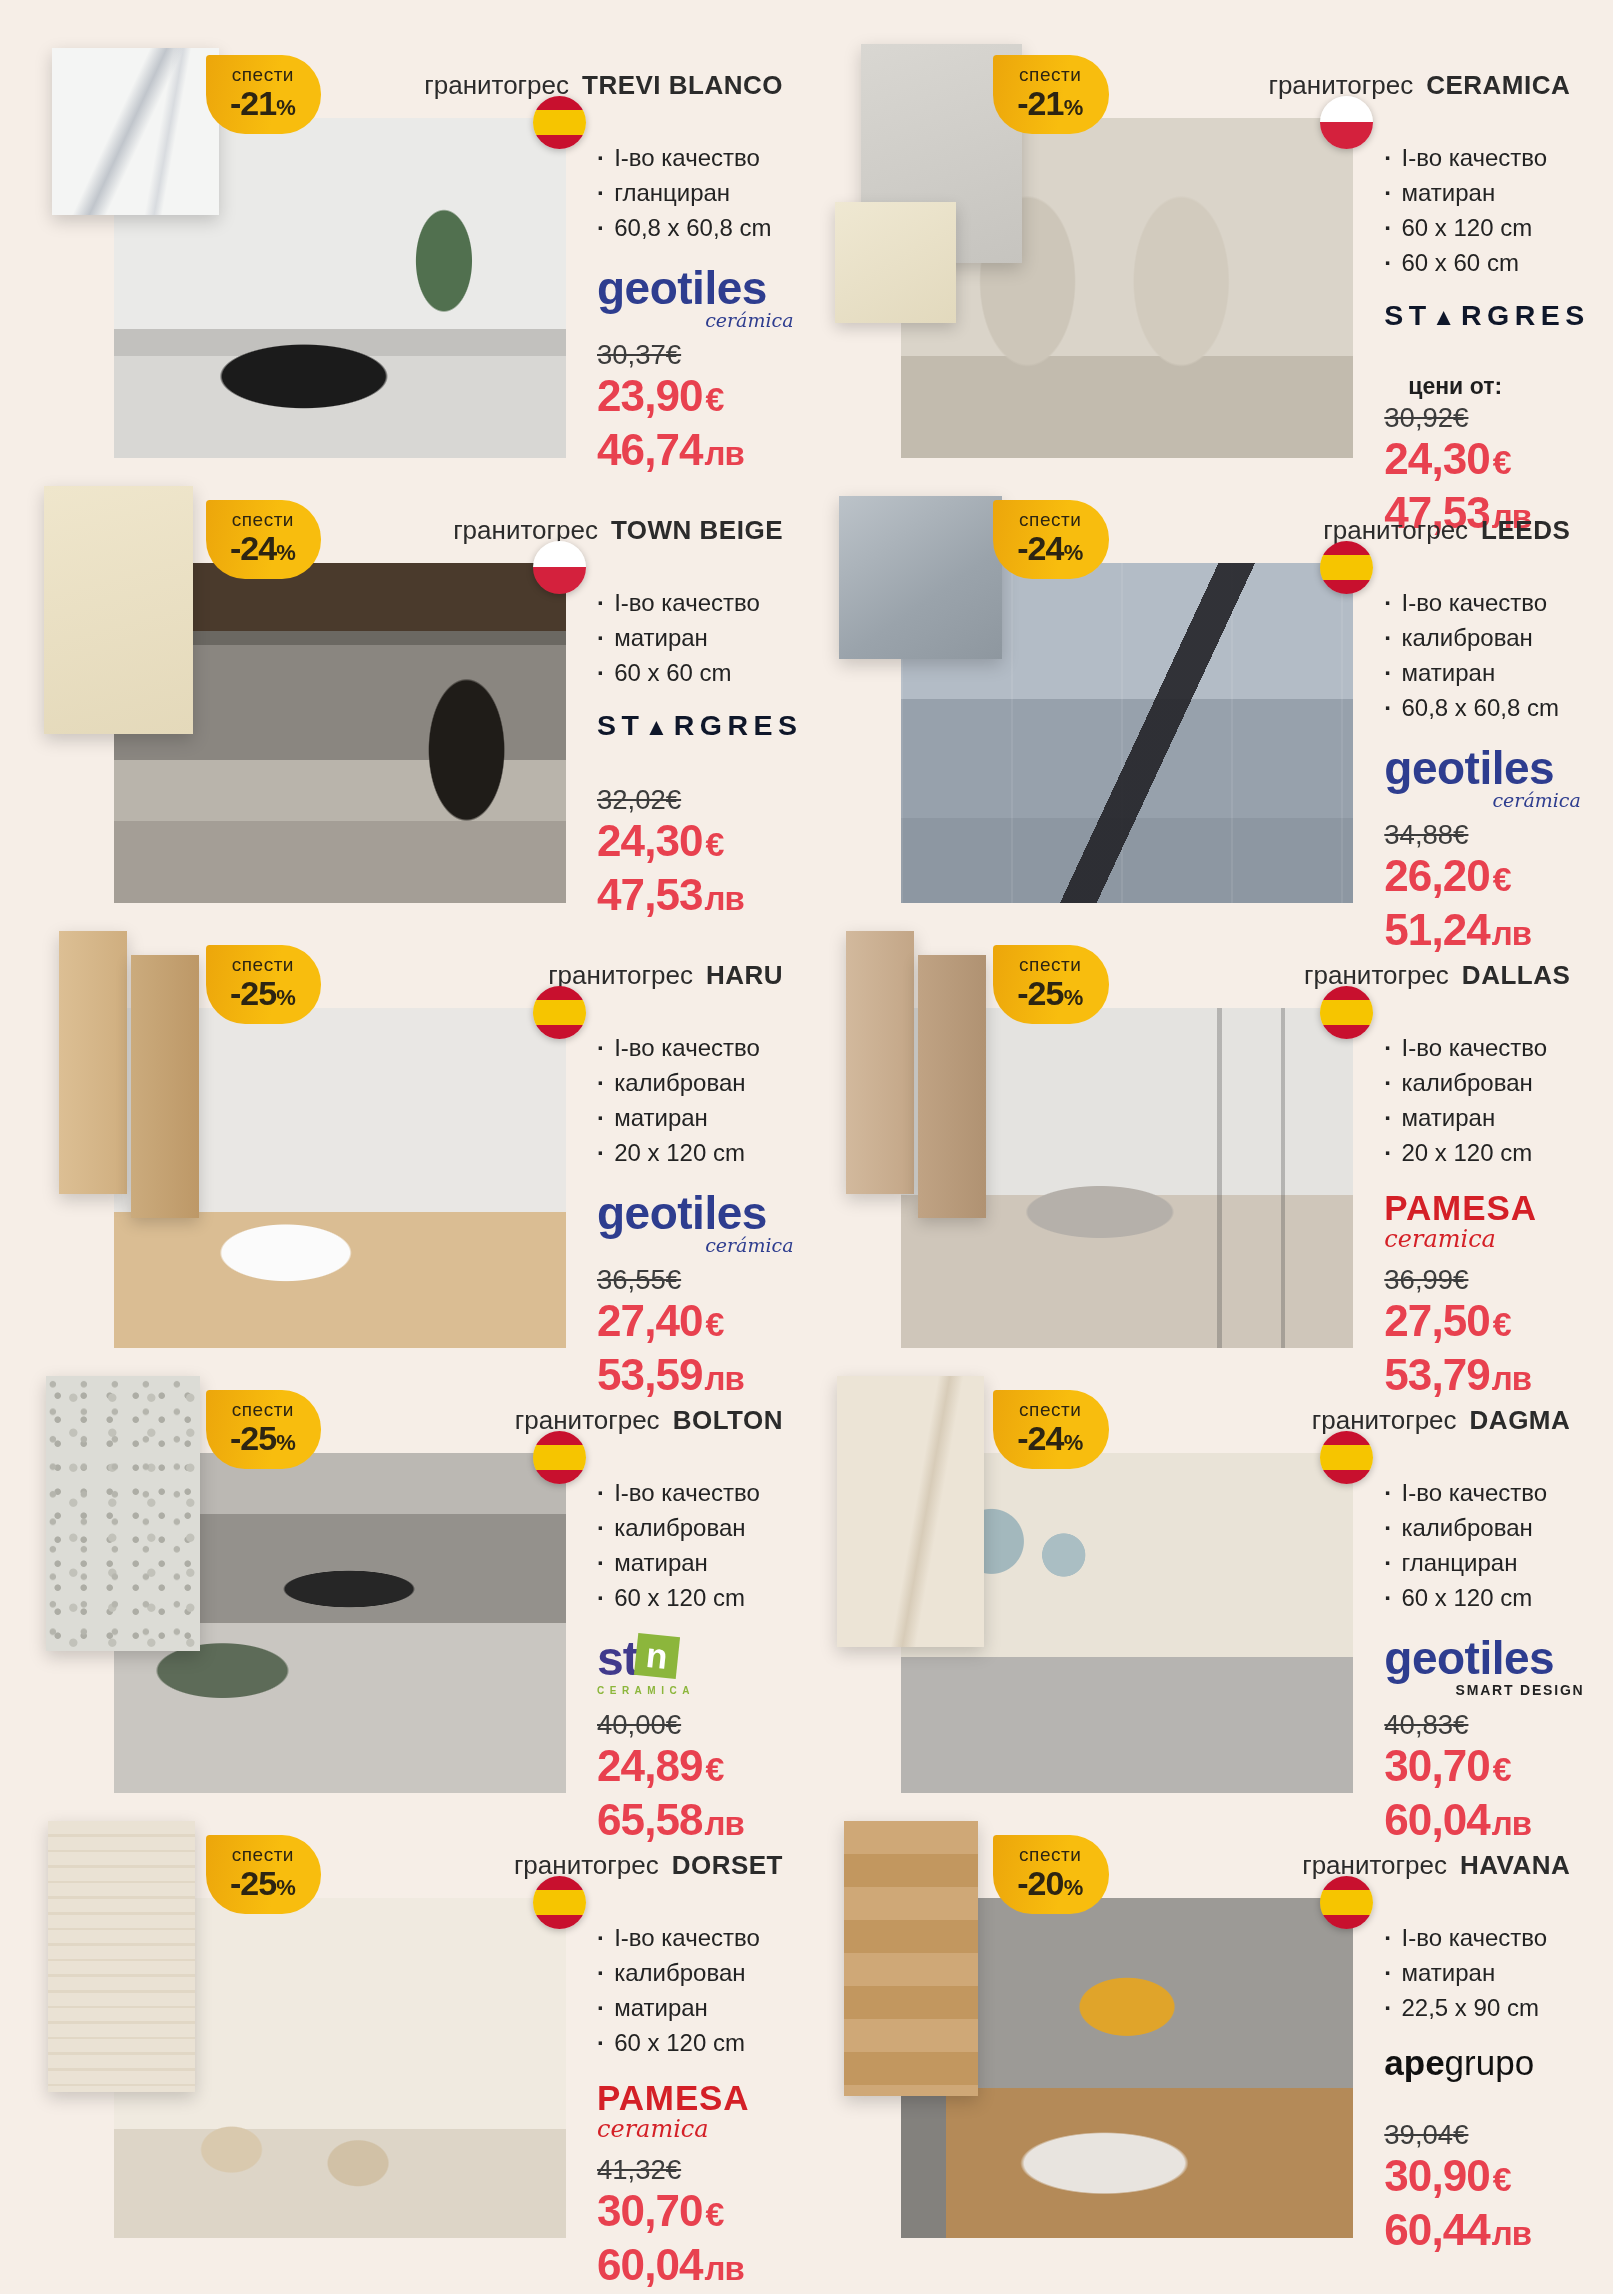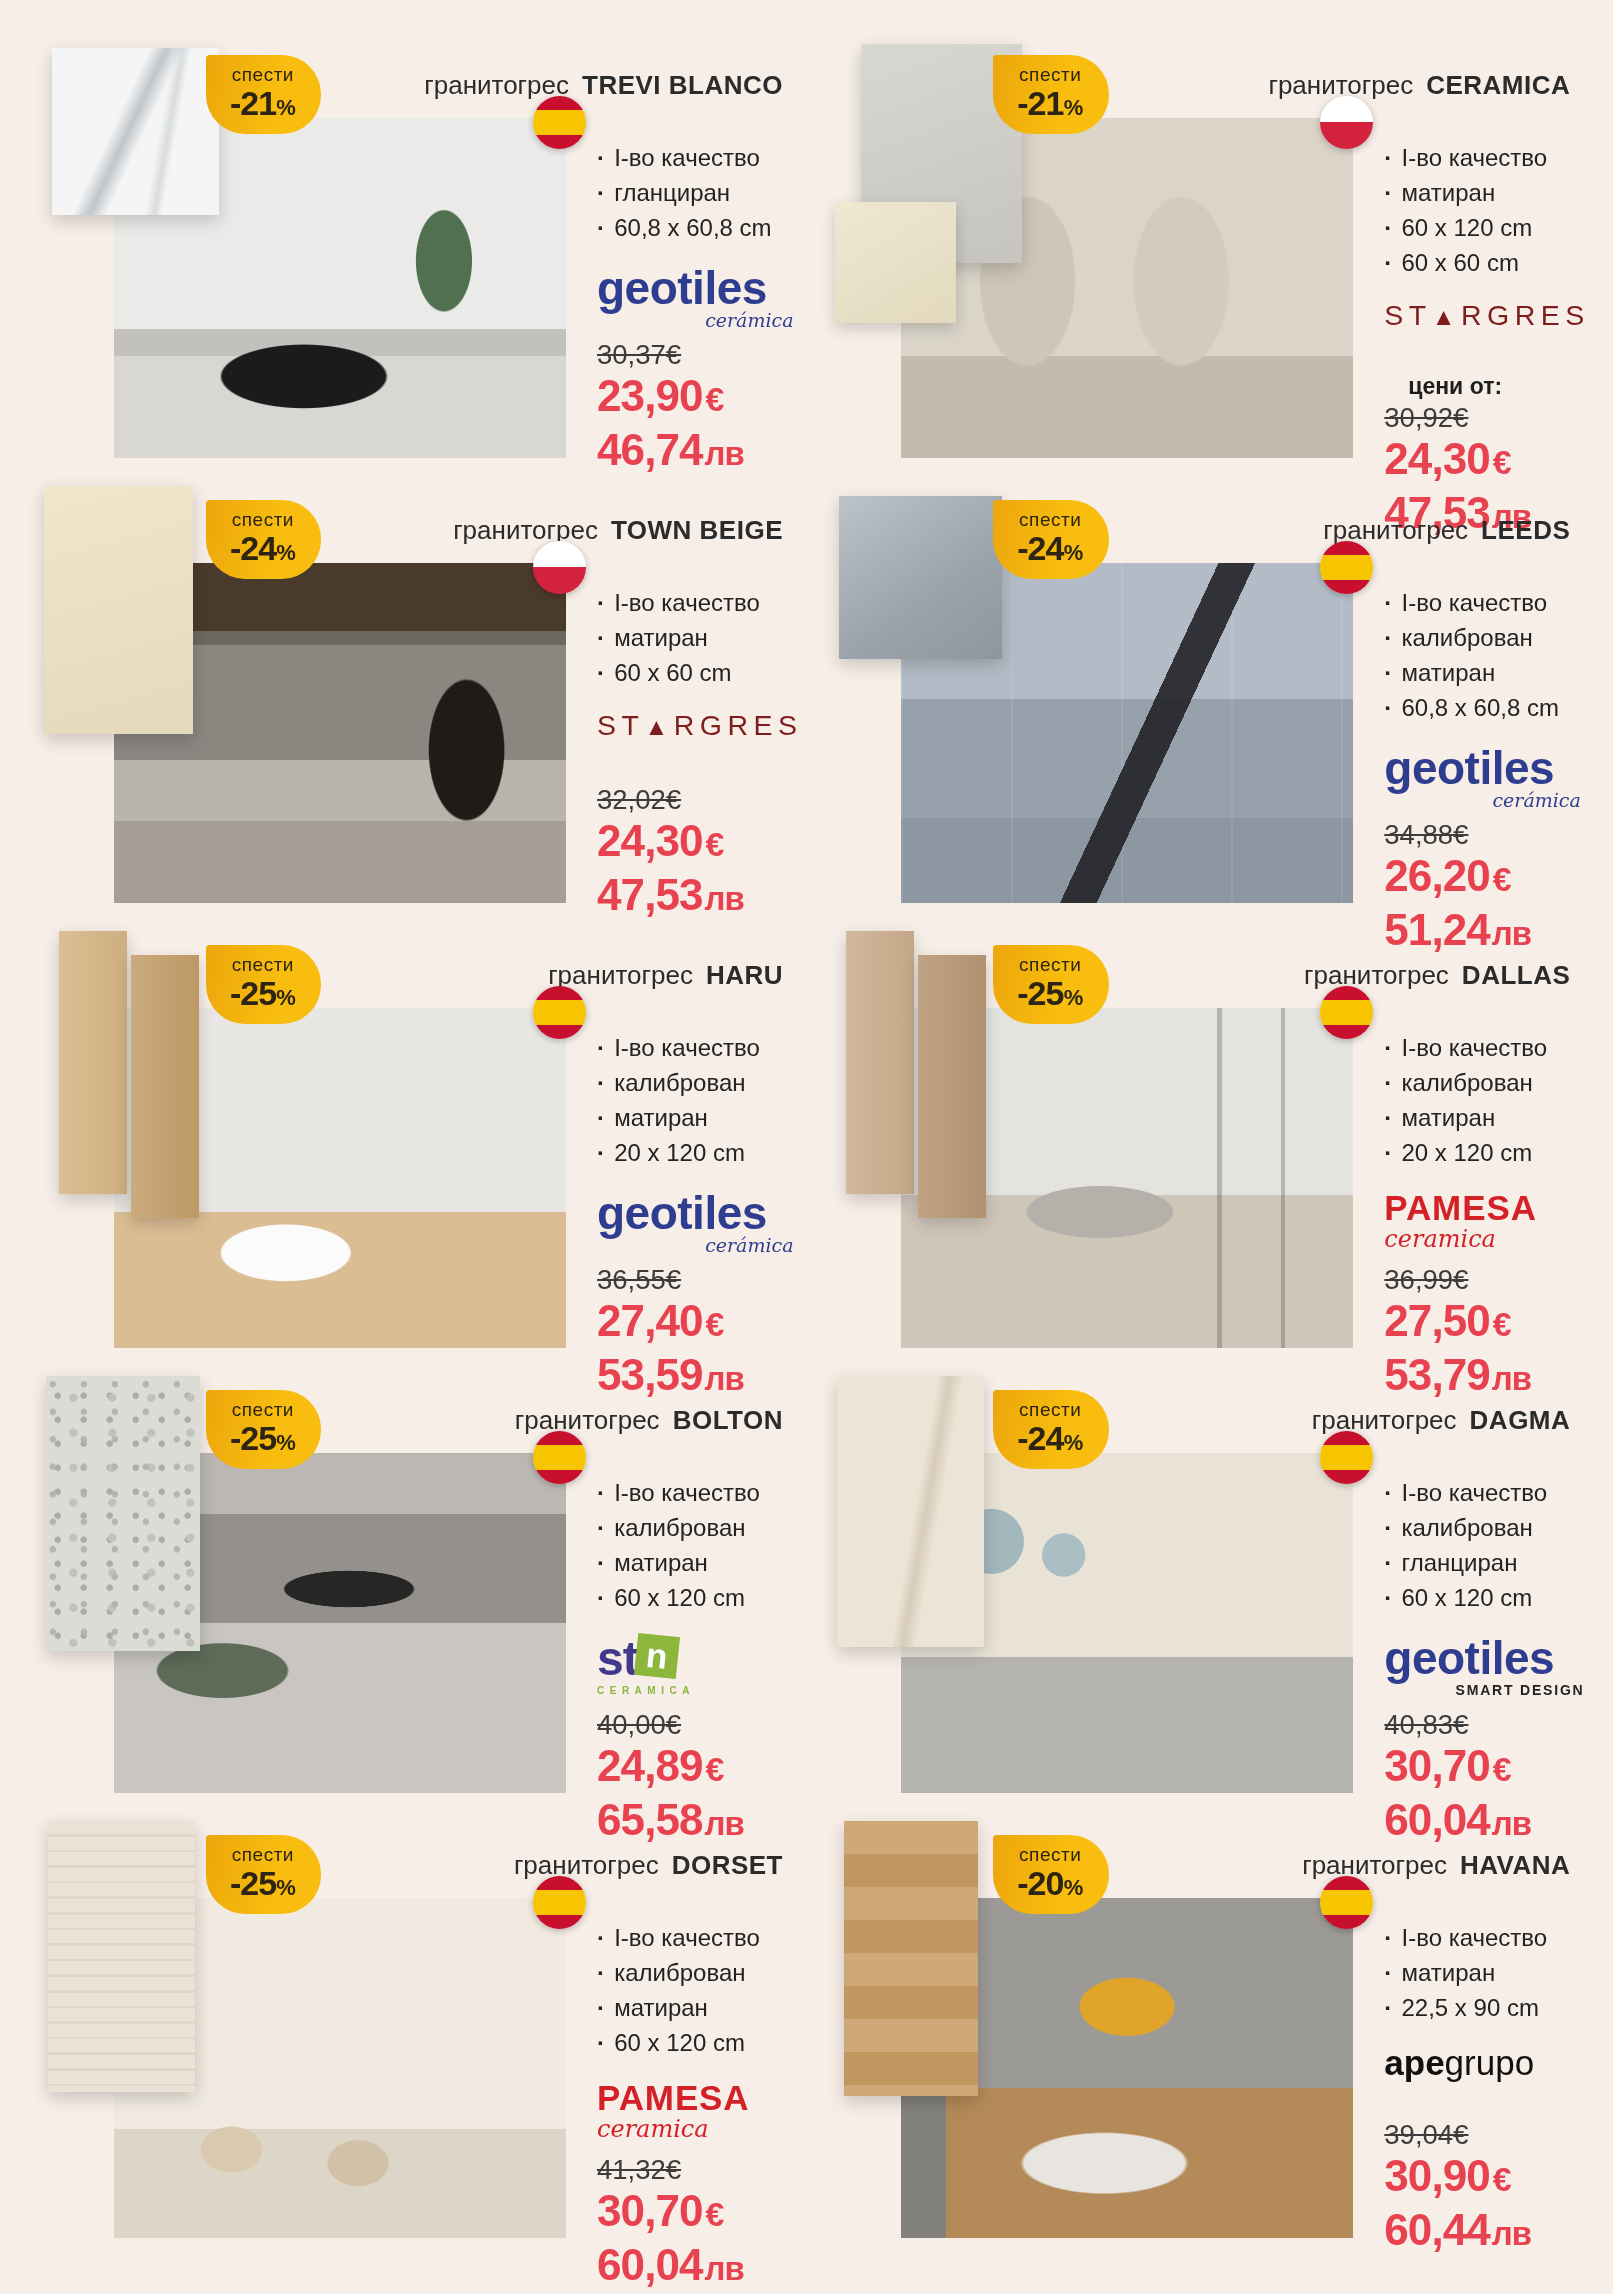--- a/index.html
+++ b/index.html
@@ -102,21 +102,21 @@
   ul.features li::before { content:"·"; font-weight:900; margin-right:9.2px; }
 
   .brand { margin-top:20px; min-height:73px; }
 
   
   .b-geotiles .gt { font-size:46px; font-weight:800; color:#2e3d8f; letter-spacing:-0.5px; line-height:1; }
   .b-geotiles .gtsub { text-align:right; font-style:italic; font-size:19px; color:#2e3d8f;
     font-family:"DejaVu Serif",serif; margin-top:-1.8px; padding-right:5.5px; }
   .b-geotiles .gtsub.smart { font-style:normal; font-family:"Liberation Sans",sans-serif;
     font-size:14px; letter-spacing:1.8px; color:#222; font-weight:600; padding-right:1.8px; margin-top:1.8px; }
-  .b-stargres { font-size:28.5px; font-weight:400; letter-spacing:5.5px; color:#7f1d1d; line-height:1.1; }
+  .b-stargres { font-size:28.5px; font-weight:700; letter-spacing:5.5px; color:#0f172a; line-height:1.1; }
   .b-stargres .tri { font-size:24px; letter-spacing:5.5px; }
   .b-pamesa .pm { font-size:35px; font-weight:800; color:#d42027; letter-spacing:0.9px; line-height:1; }
   .b-pamesa .pmsub { font-style:italic; font-size:24px; color:#d42027;
     font-family:"DejaVu Serif",serif; margin-top:0; }
   .b-stn { position:relative; height:73px; }
   .b-stn .st { font-size:48px; font-weight:700; color:#413a8c; line-height:1; letter-spacing:-0.9px; }
   .b-stn .nbox { display:inline-block; width:42px; height:42px; background:#8cb63c;
     transform:rotate(6deg); vertical-align:7.3px; margin-left:-1.8px; text-align:center;
     color:#fff; font-size:35px; font-weight:700; line-height:42px; }
   .b-stn .stsub { font-size:10px; letter-spacing:5.5px; color:#8cb63c; font-weight:600; margin-top:1.8px; }

